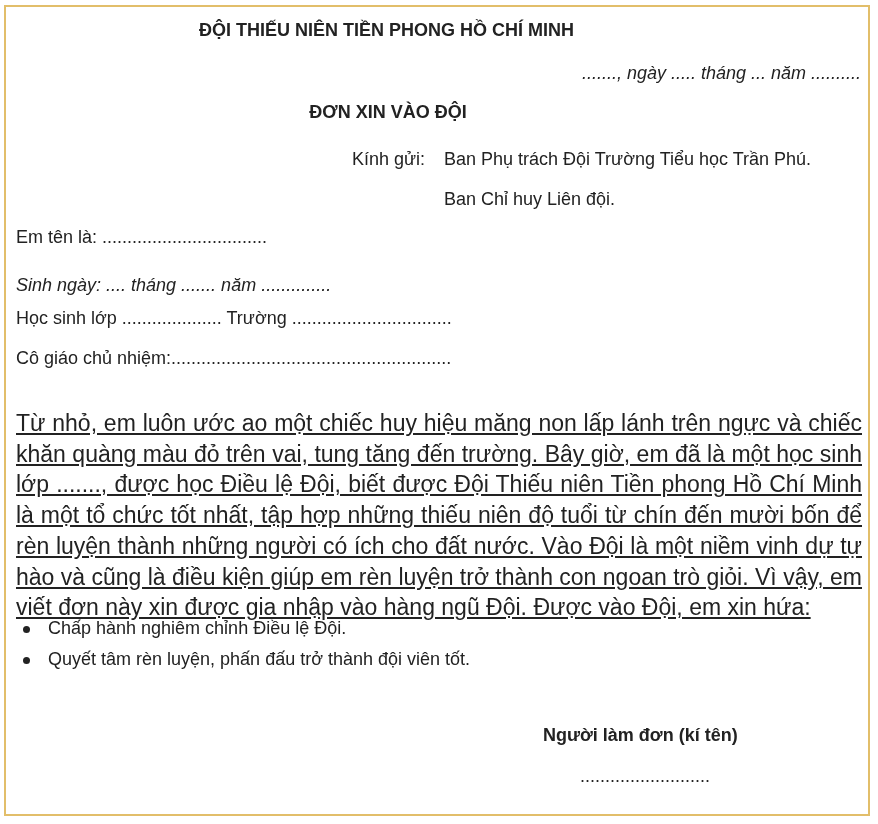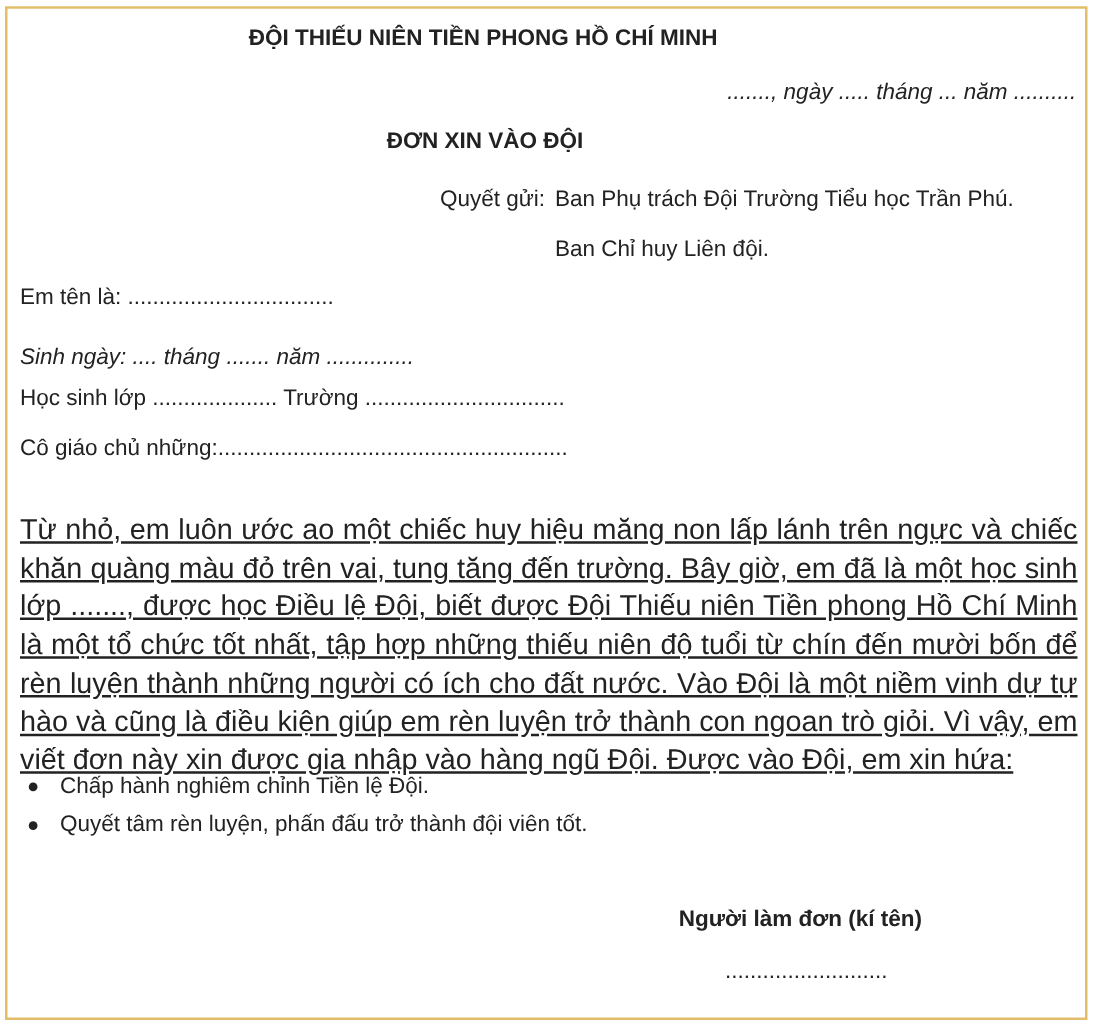--- a/index.html
+++ b/index.html
@@ -21,35 +21,35 @@
 <body>
 
 <div class="frame"></div>
 
 <div class="line title" style="left:0; width:773px; text-align:center; top:20px;">ĐỘI THIẾU NIÊN TIỀN PHONG HỒ CHÍ MINH</div>
 
 <div class="line italic" style="right:17px; top:63px;">......., ngày ..... tháng ... năm ..........</div>
 
 <div class="line title" style="left:0; width:776px; text-align:center; top:102px;">ĐƠN XIN VÀO ĐỘI</div>
 
-<div class="line" style="left:352px; top:149px;">Quyết gửi:</div>
+<div class="line" style="left:352px; top:149px;">Kính gửi:</div>
 <div class="line" style="left:444px; top:149px;">Ban Phụ trách Đội Trường Tiểu học Trần Phú.</div>
 <div class="line" style="left:444px; top:189px;">Ban Chỉ huy Liên đội.</div>
 
 <div class="line" style="left:16px; top:227px;">Em tên là: .................................</div>
 <div class="line" style="left:16px; top:275px;font-style:italic;">Sinh ngày: .... tháng ....... năm ..............</div>
 <div class="line" style="left:16px; top:308px;text-align:right;">Học sinh lớp .................... Trường ................................</div>
-<div class="line" style="left:16px; top:348px;">Cô giáo chủ những:........................................................</div>
+<div class="line" style="left:16px; top:348px;">Cô giáo chủ nhiệm:........................................................</div>
 
 <div class="para">Từ nhỏ, em luôn ước ao một chiếc huy hiệu măng non lấp lánh trên ngực và chiếc khăn quàng màu đỏ trên vai, tung tăng đến trường. Bây giờ, em đã là một học sinh lớp ......., được học Điều lệ Đội, biết được Đội Thiếu niên Tiền phong Hồ Chí Minh là một tổ chức tốt nhất, tập hợp những thiếu niên độ tuổi từ chín đến mười bốn để rèn luyện thành những người có ích cho đất nước. Vào Đội là một niềm vinh dự tự hào và cũng là điều kiện giúp em rèn luyện trở thành con ngoan trò giỏi. Vì vậy, em viết đơn này xin được gia nhập vào hàng ngũ Đội. Được vào Đội, em xin hứa:</div>
 
 <ul class="promises">
   <li>
     <span class="bullet"></span>
-    <span>Chấp hành nghiêm chỉnh Tiền lệ Đội.</span>
+    <span>Chấp hành nghiêm chỉnh Điều lệ Đội.</span>
   </li>
   <li>
     <span class="bullet"></span>
     <span>Quyết tâm rèn luyện, phấn đấu trở thành đội viên tốt.</span>
   </li>
 </ul>
 
 <div class="line title" style="left:543px; top:725px;">Người làm đơn (kí tên)</div>
 <div class="line" style="left:580px; top:766px;">..........................</div>
 

